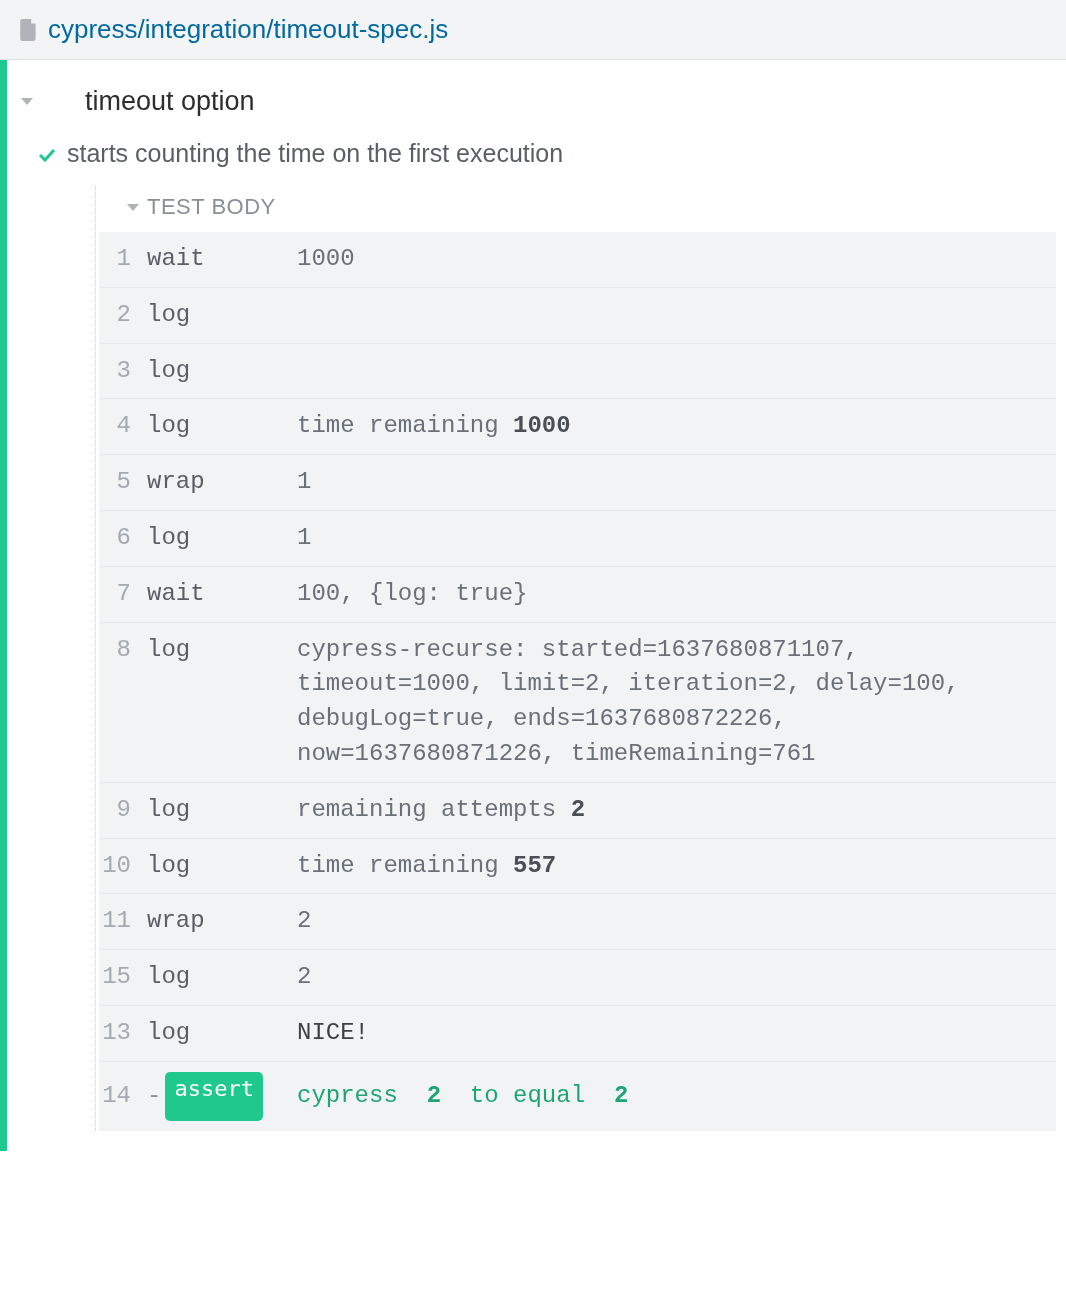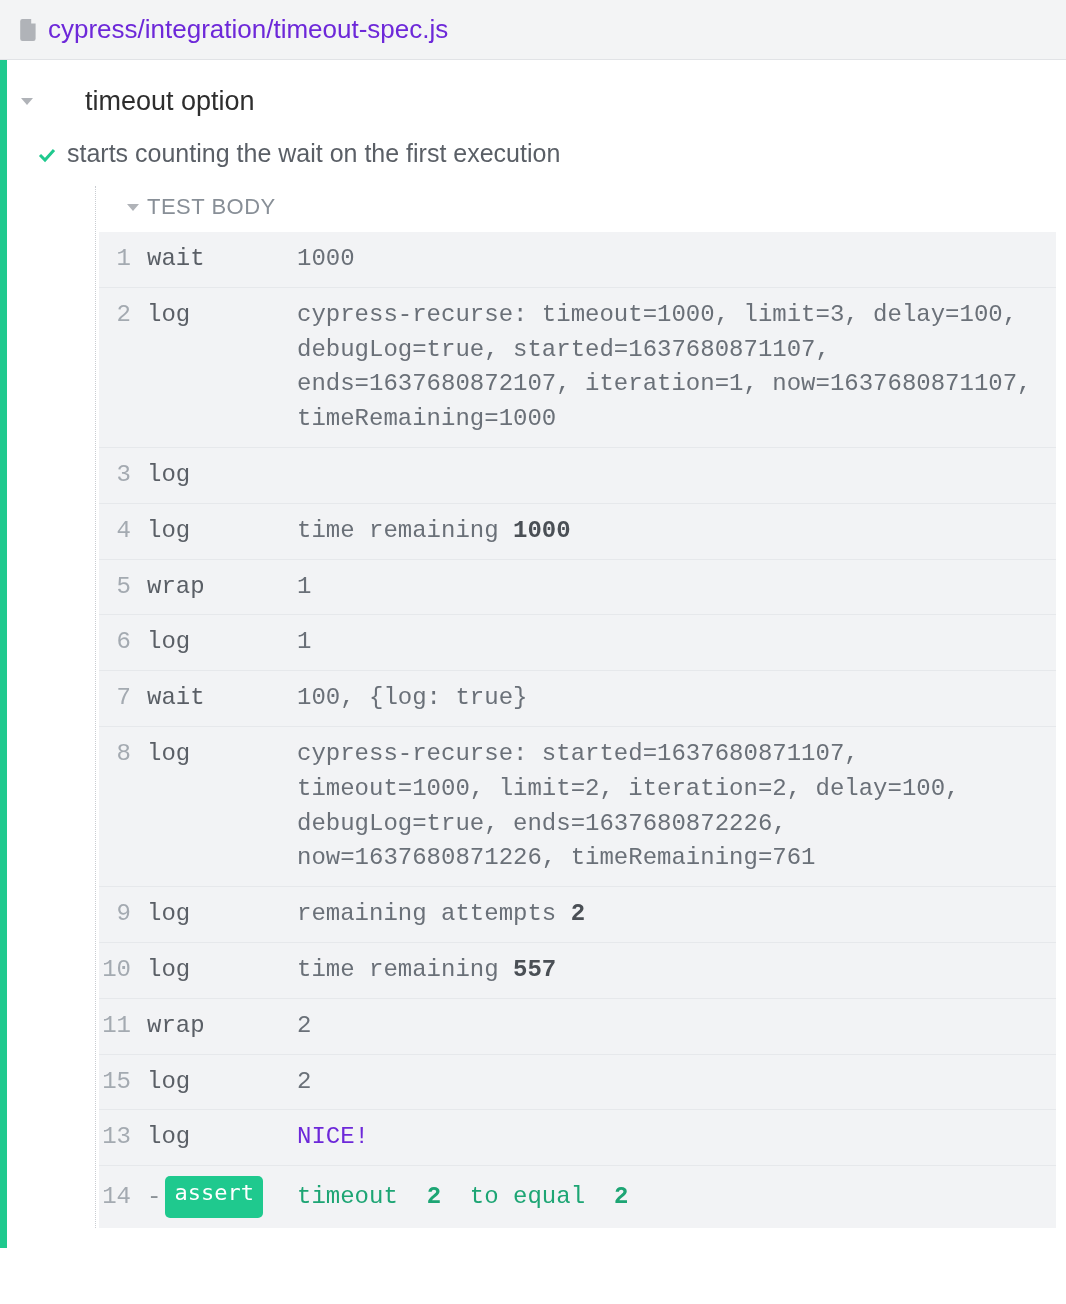--- a/index.html
+++ b/index.html
@@ -25,21 +25,21 @@
       width: 18px;
       height: 22px;
       display: inline-flex;
       align-items: center;
       justify-content: center;
     }
     .file-icon svg {
       fill: #b0b3b8;
     }
     .file-path {
-      color: #6d28d9;
+      color: #0369a1;
       font-size: 26px;
       font-weight: 400;
     }
     .content-wrapper {
       border-left: 7px solid #1fc98e;
       padding: 18px 0 20px 0;
     }
     .suite-title-row {
       display: flex;
       align-items: center;
@@ -139,36 +139,36 @@
     .cmd-msg {
       color: #6a7078;
       flex: 1;
       word-break: break-word;
     }
     .cmd-msg .bold {
       font-weight: 700;
       color: #4a4f55;
     }
     .cmd-msg .dark {
-      color: #6d28d9;
+      color: #404040;
       font-weight: 500;
     }
     .assert-row .cmd-name {
       display: flex;
       align-items: center;
       gap: 4px;
     }
     .assert-dash {
       color: #8b9197;
     }
     .assert-pill {
       background: #1fc98e;
       color: #fff;
       border-radius: 5px;
-      padding: 1px 9px 9px 9px;
+      padding: 1px 9px 16px 9px;
       font-size: 22px;
       font-weight: 500;
       font-family: "SFMono-Regular", Consolas, monospace;
     }
     .assert-msg {
       color: #1da574;
     }
     .assert-msg .av {
       color: #1da574;
       font-weight: 600;
@@ -192,21 +192,21 @@
     <span class="caret-icon"></span>
     <span class="suite-title">timeout option</span>
   </div>
 
   <div class="test-title-row">
     <span class="check-icon">
       <svg viewBox="0 0 20 20" width="22" height="22">
           <polyline points="3,10 8,15 17,5"></polyline>
         </svg>
     </span>
-    <span class="test-title">starts counting the wait on the first execution</span>
+    <span class="test-title">starts counting the time on the first execution</span>
   </div>
 
   <div class="test-body-section">
     <div class="tree-line"></div>
 
     <div class="test-body-header">
       <span class="caret-icon"></span>
       <span class="test-body-label">TEST BODY</span>
     </div>
 
@@ -214,21 +214,20 @@
 
       <div class="command-row">
         <div class="cmd-num">1</div>
         <div class="cmd-name">wait</div>
         <div class="cmd-msg">1000</div>
       </div>
 
       <div class="command-row">
         <div class="cmd-num">2</div>
         <div class="cmd-name">log</div>
-        <div class="cmd-msg">cypress-recurse: timeout=1000, limit=3, delay=100, debugLog=true, started=1637680871107, ends=1637680872107, iteration=1, now=1637680871107, timeRemaining=1000</div>
       </div>
 
       <div class="command-row">
         <div class="cmd-num">3</div>
         <div class="cmd-name">log</div>
       </div>
 
       <div class="command-row">
         <div class="cmd-num">4</div>
         <div class="cmd-name">log</div>
@@ -288,18 +287,18 @@
         <div class="cmd-name">log</div>
         <div class="cmd-msg"><span class="dark">NICE!</span></div>
       </div>
 
       <div class="command-row assert-row">
         <div class="cmd-num">14</div>
         <div class="cmd-name">
             <span class="assert-dash">-</span> 
             <span class="assert-pill">assert</span>
           </div>
-        <div class="cmd-msg assert-msg"><span>timeout</span>&nbsp;&nbsp;<span class="av">2</span>&nbsp;&nbsp;<span>to equal</span>&nbsp;&nbsp;<span class="av">2</span></div>
+        <div class="cmd-msg assert-msg"><span>cypress</span>&nbsp;&nbsp;<span class="av">2</span>&nbsp;&nbsp;<span>to equal</span>&nbsp;&nbsp;<span class="av">2</span></div>
       </div>
 
     </div>
   </div>
 </div>
 
 </body></html>

